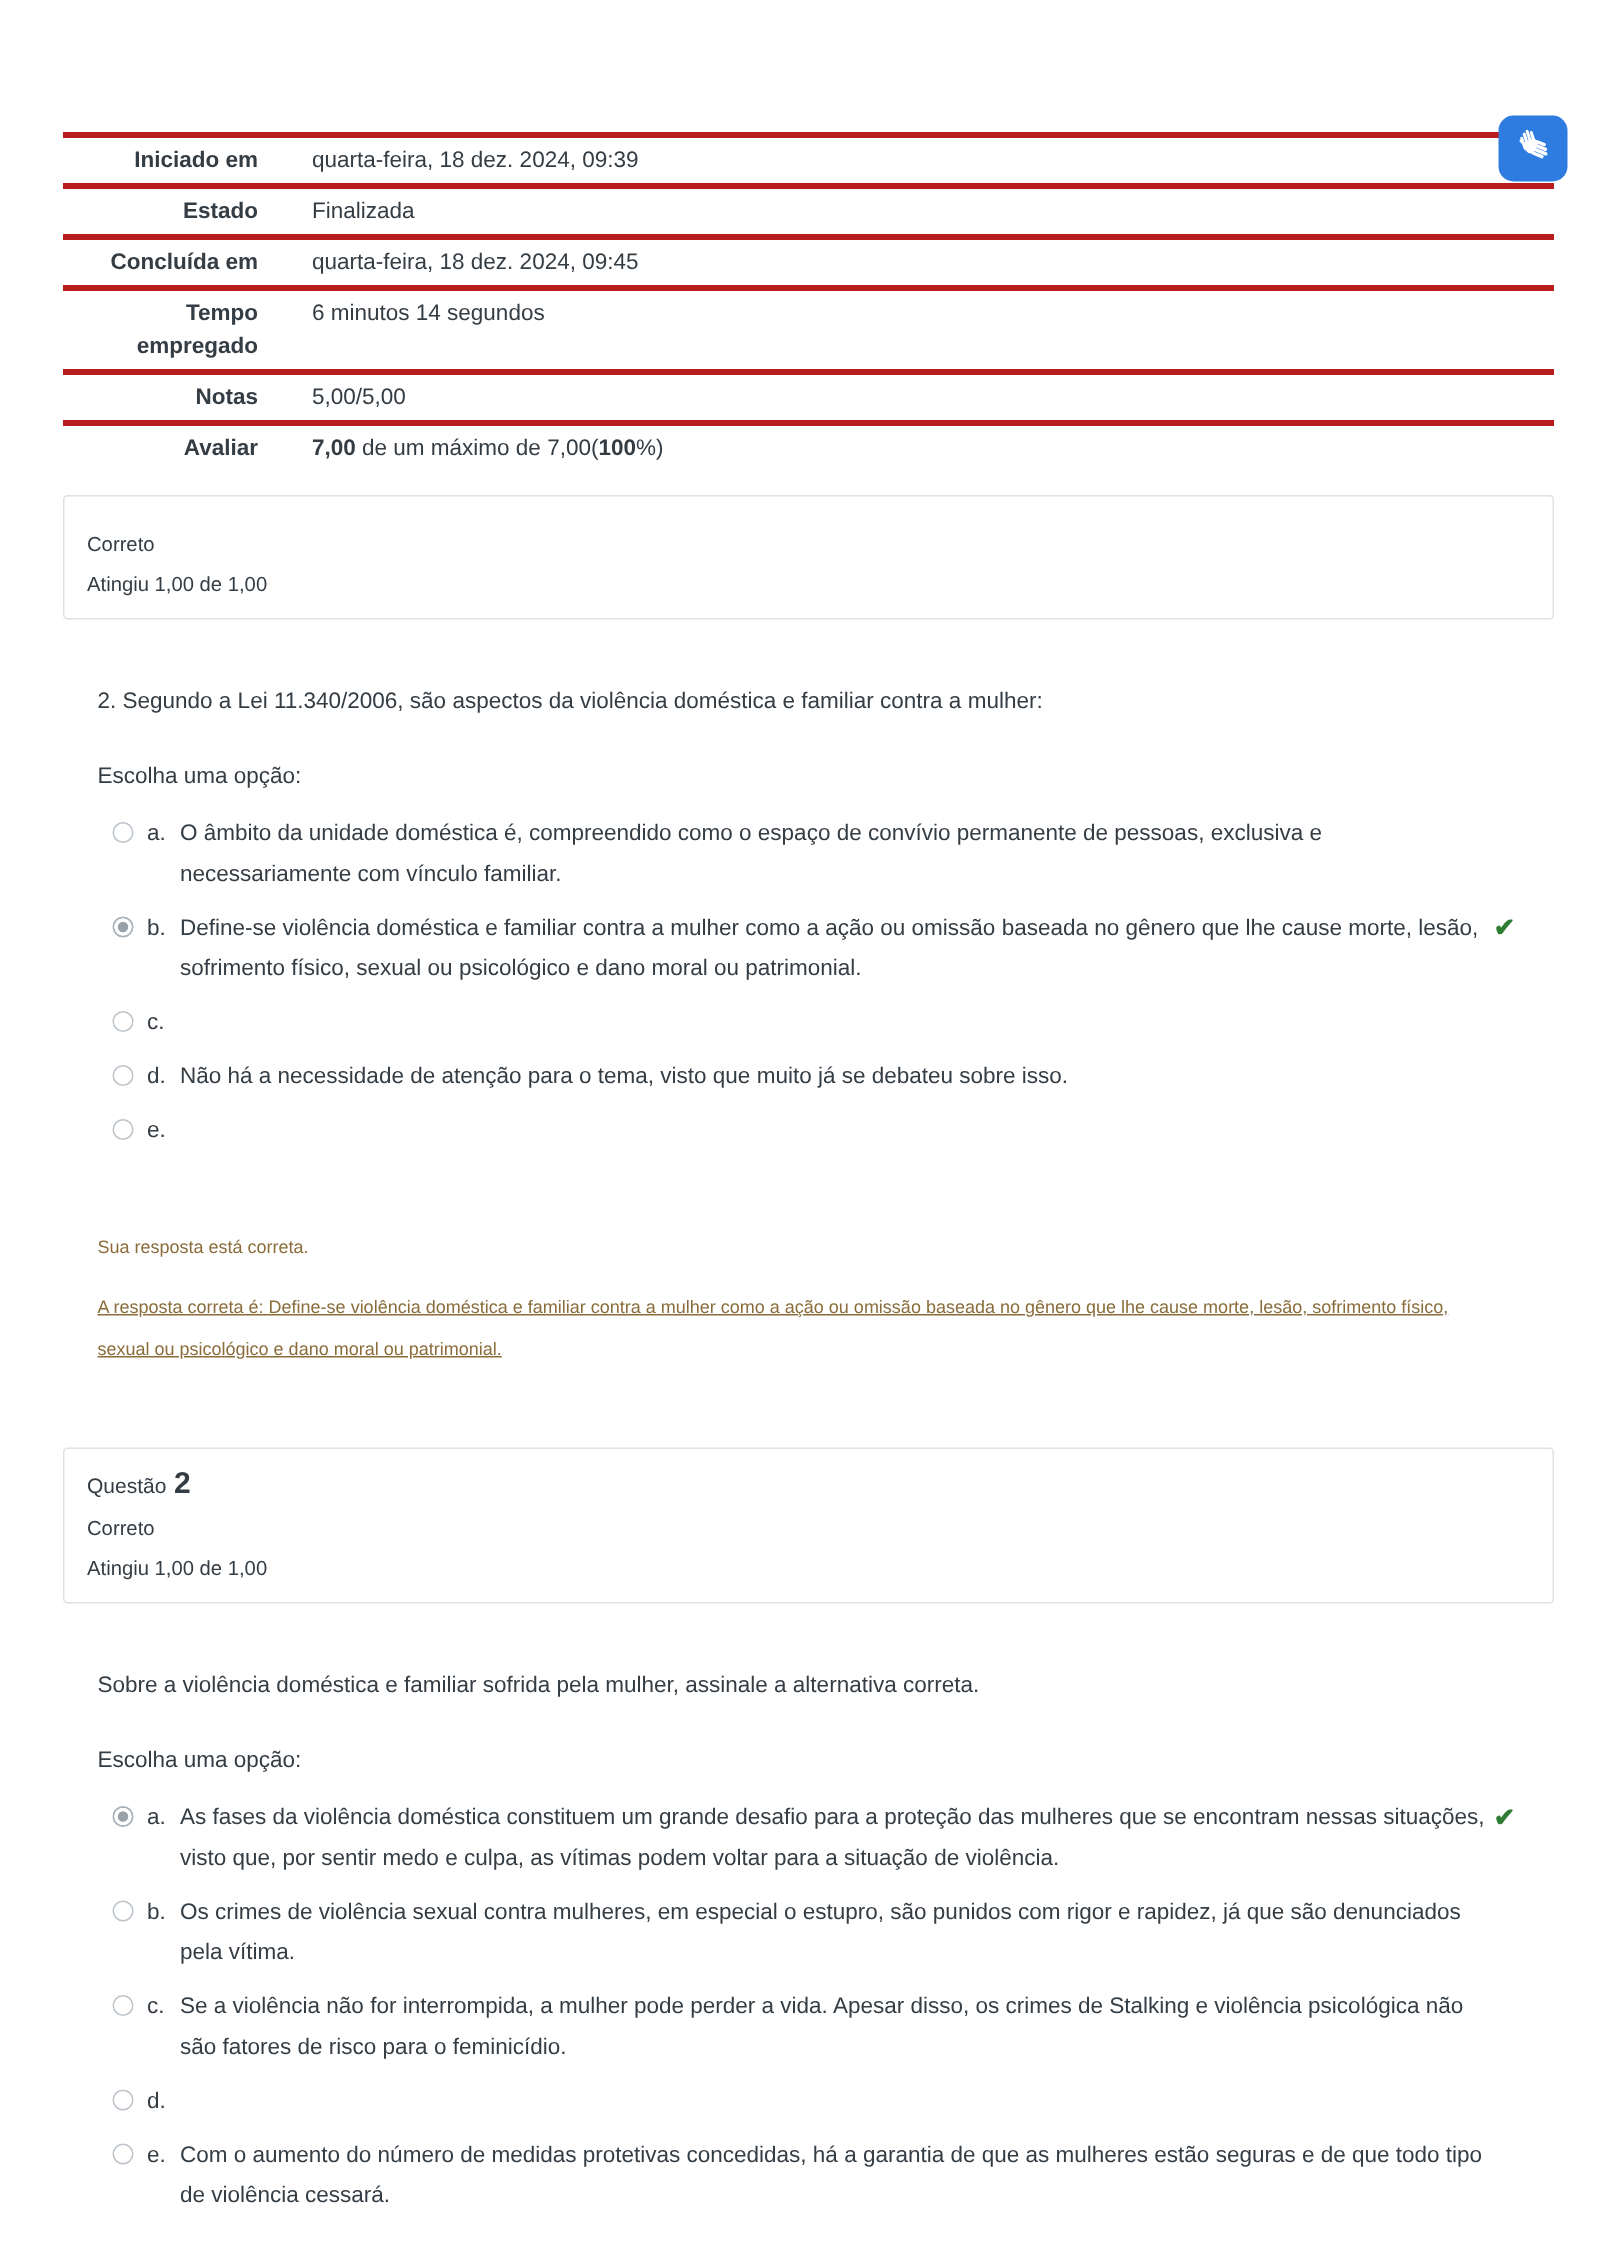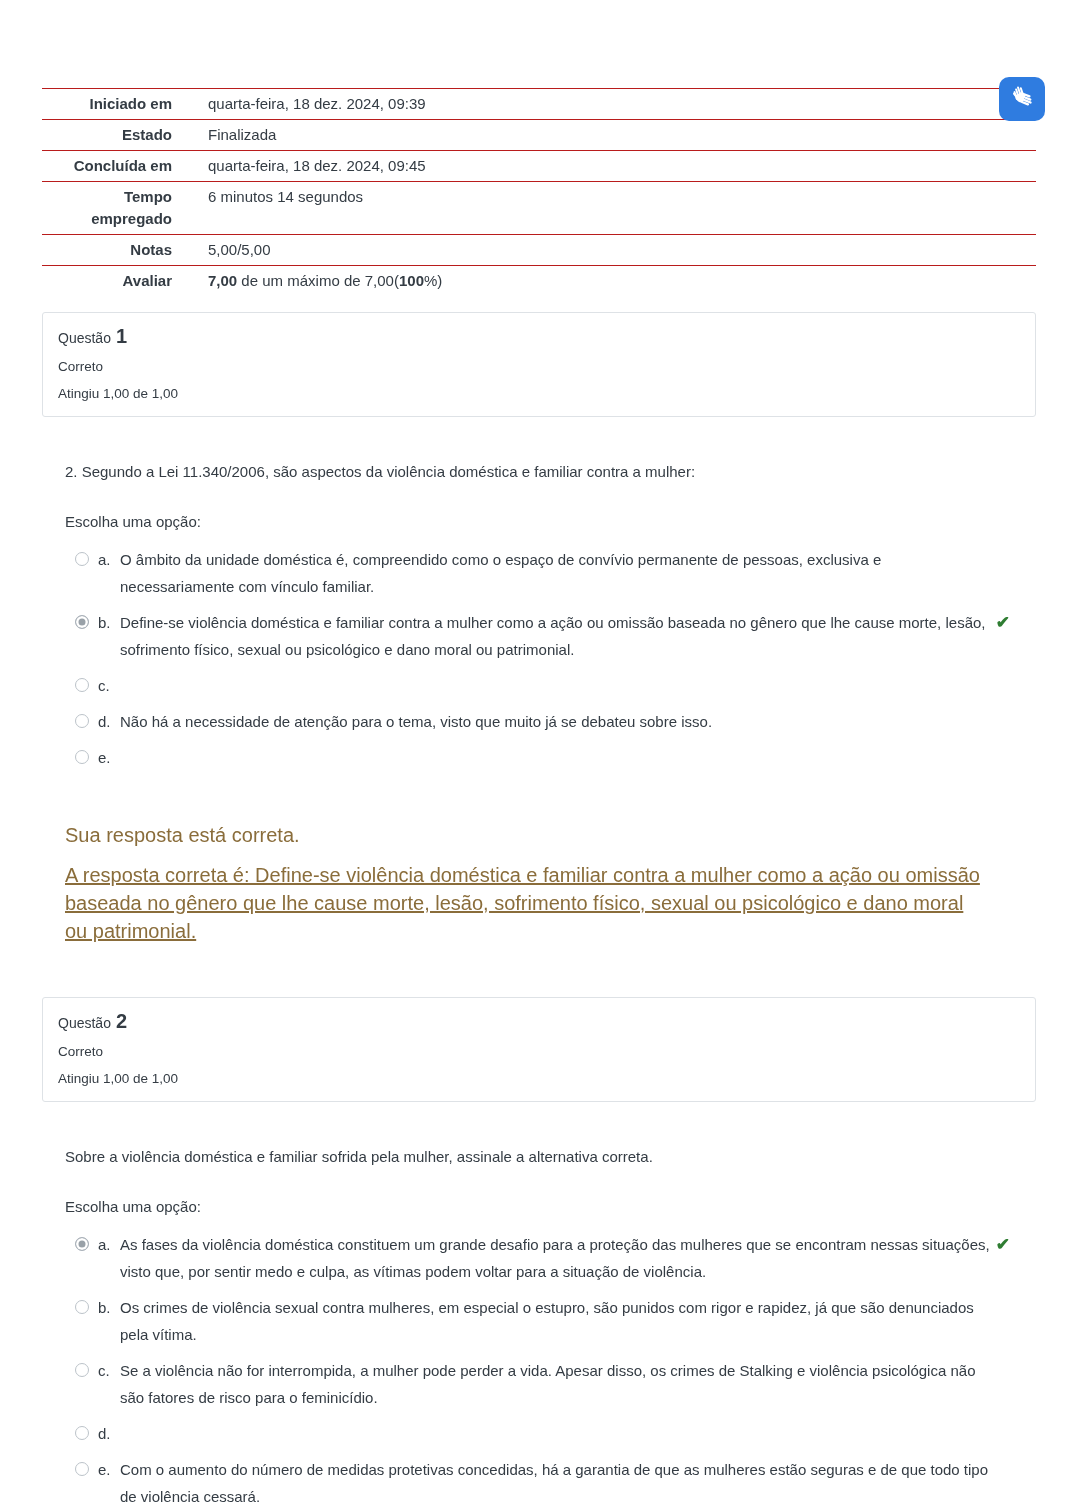--- a/index.html
+++ b/index.html
@@ -15,21 +15,21 @@
   .hand-btn {
     position:absolute; top:77px; right:33px;
     width:46px; height:44px;
     background:#2f7ce0; border:none; border-radius:10px;
     display:flex; align-items:center; justify-content:center;
     cursor:pointer; padding:0;
   }
 
   
   table.summary { width:100%; border-collapse:collapse; font-size:15px; }
-  table.summary tr { border-top:1px solid #b91c1c; }
+  table.summary tr { border-top:4px solid #b91c1c; }
   table.summary th {
     width:150px; box-sizing:border-box;
     padding:4px 20px 4px 8px;
     text-align:right; vertical-align:top;
     font-weight:bold; line-height:22px; color:#343c44;
   }
   table.summary td { padding:4px 0 4px 16px; line-height:22px; vertical-align:top; }
 
   
   .question { margin-top:0; }
@@ -67,21 +67,21 @@
   .letter { margin-left:9px; flex:0 0 22px; }
   .opt-text { margin-left:0; max-width:872px; }
   .check {
     margin-left:auto; margin-right:26px;
     color:#2f7d32; font-size:17px; font-weight:bold;
     line-height:27px; visibility:hidden;
   }
   .check.visible { visibility:visible; }
 
   
-  .feedback { margin:53px 0 0 23px; font-size:20px; color:#8a6d3b; }
+  .feedback { margin:53px 0 0 23px; font-size:12px; color:#8a6d3b; }
   .feedback .fb-line { line-height:22px; }
   .feedback .fb-right { margin-top:15px; line-height:28px; max-width:920px;text-decoration:underline; }
 </style>
 </head>
 <body>
 
 <div class="page">
 
   <button class="hand-btn">
     <span style="display:flex;">
@@ -129,23 +129,20 @@
       </tr>
       <tr>
         <th>Avaliar</th>
         <td><b>7,00</b><span> de um máximo de 7,00(</span><b>100</b><span>%)</span></td>
       </tr>
     </tbody>
   </table>
 
   <section class="question">
     <div class="qinfo">
-      <div class="qno">
-        <span>Questão</span><b>1</b>
-      </div>
       <div class="qline">Correto</div>
       <div class="qline">Atingiu 1,00 de 1,00</div>
     </div>
 
     <div class="qcontent">
       <div class="qtext">2. Segundo a Lei 11.340/2006, são aspectos da violência doméstica e familiar contra a mulher:</div>
       <div class="prompt">Escolha uma opção:</div>
 
       <div class="options">
         <div class="option">

